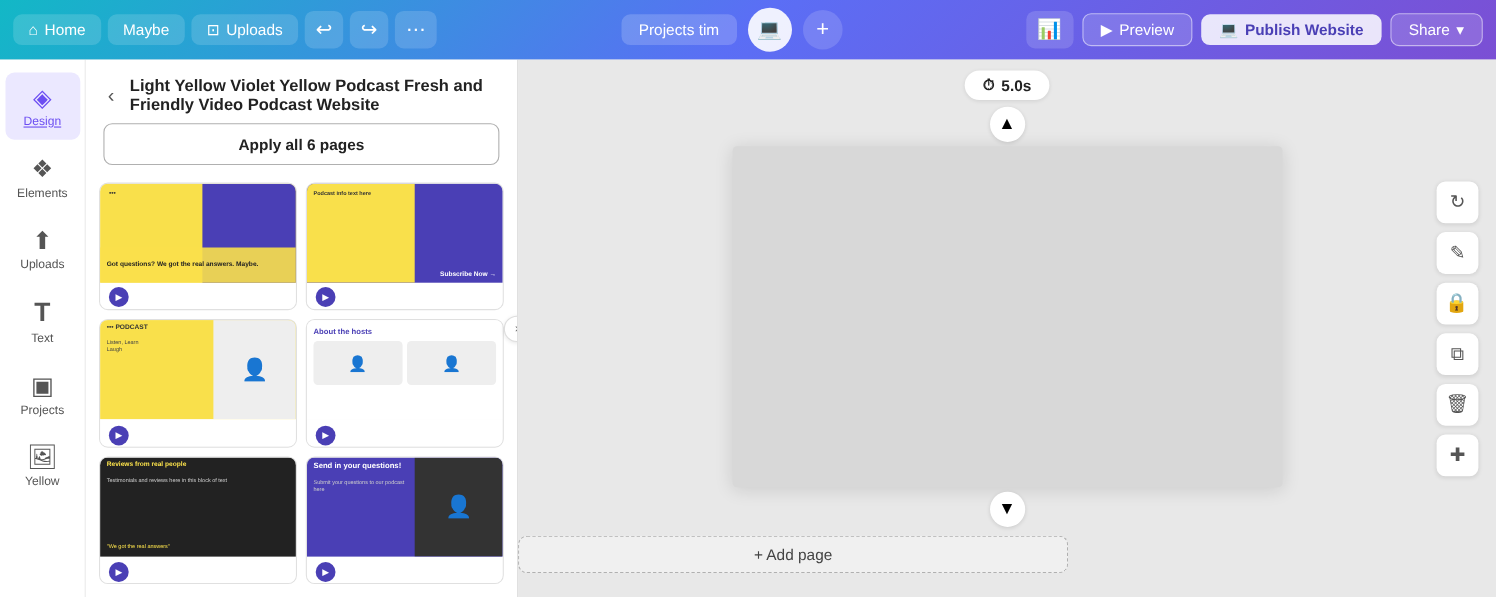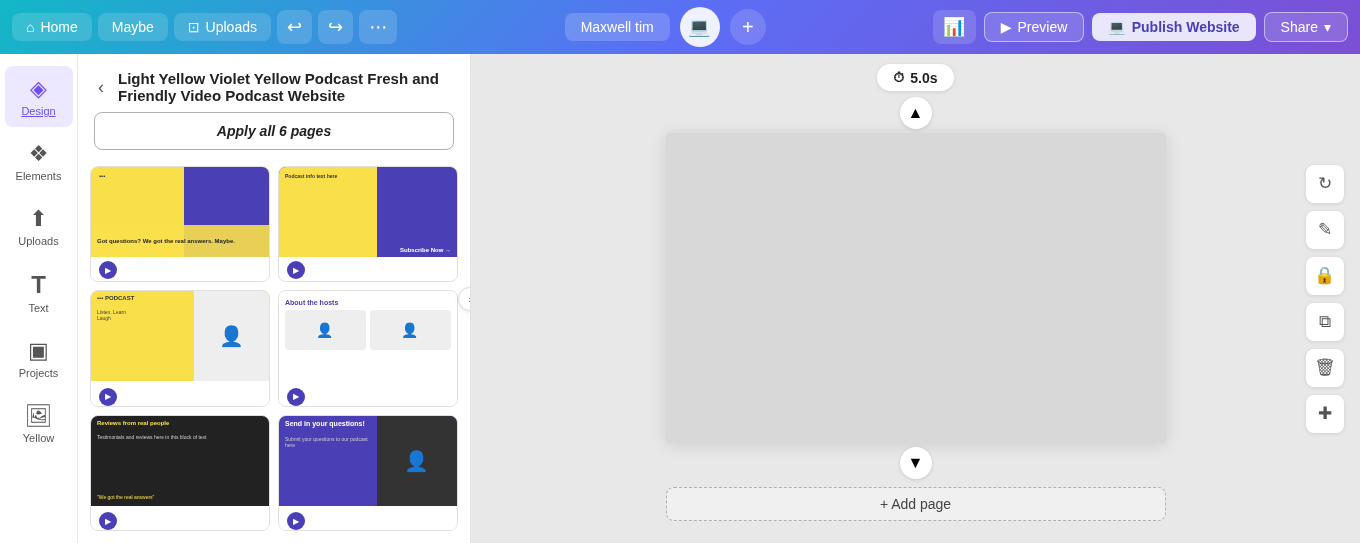--- a/index.html
+++ b/index.html
@@ -204,21 +204,20 @@
       background: #fff;
       border: 1.5px solid #b0b0b0;
       border-radius: 8px;
       padding: 10px 0;
       font-size: 14px;
       font-weight: 600;
       color: #222;
       cursor: pointer;
       text-align: center;
       width: calc(100% - 32px);
-      font-style: italic;
     }
     .templates-grid {
       display: grid;
       grid-template-columns: 1fr 1fr;
       gap: 8px;
       padding: 4px 12px 12px 12px;
       overflow-y: auto;
       flex: 1;
     }
     .template-thumb {
@@ -371,21 +370,21 @@
     </button>
     <button class="topbar-btn">
       <span>⊡</span>
       <span>Uploads</span>
     </button>
     <button class="topbar-icon-btn">↩</button>
     <button class="topbar-icon-btn">↪</button>
     <button class="topbar-icon-btn">⋯</button>
   </div>
   <div class="topbar-center">
-    <div class="topbar-title">Maxwell tim</div>
+    <div class="topbar-title">Projects tim</div>
     <div class="topbar-device">💻</div>
     <button class="topbar-add-btn">+</button>
   </div>
   <div class="topbar-right">
     <button class="topbar-analytics">📊</button>
     <button class="preview-btn">
       <span>▶</span>
       <span>Preview</span>
     </button>
     <button class="publish-btn">
@@ -531,21 +530,21 @@
         <span>5.0s</span>
       </div>
     </div>
 
     <button class="canvas-nav-btn" style="position:relative;margin-bottom:4px;align-self:center;">▲</button>
 
     <div class="canvas-page"></div>
 
     <button class="canvas-nav-btn" style="position:relative;margin-top:4px;align-self:center;">▼</button>
 
-    <div style="display:flex;justify-content:center;width:100%;margin-top:8px;">
+    <div style="display:flex;width:100%;margin-top:8px;">
       <button class="add-page-btn">+ Add page</button>
     </div>
 
     <div class="canvas-right-tools">
       <button class="tool-btn">↻</button>
       <button class="tool-btn">✎</button>
       <button class="tool-btn">🔒</button>
       <button class="tool-btn">⧉</button>
       <button class="tool-btn">🗑</button>
       <button class="tool-btn">✚</button>

